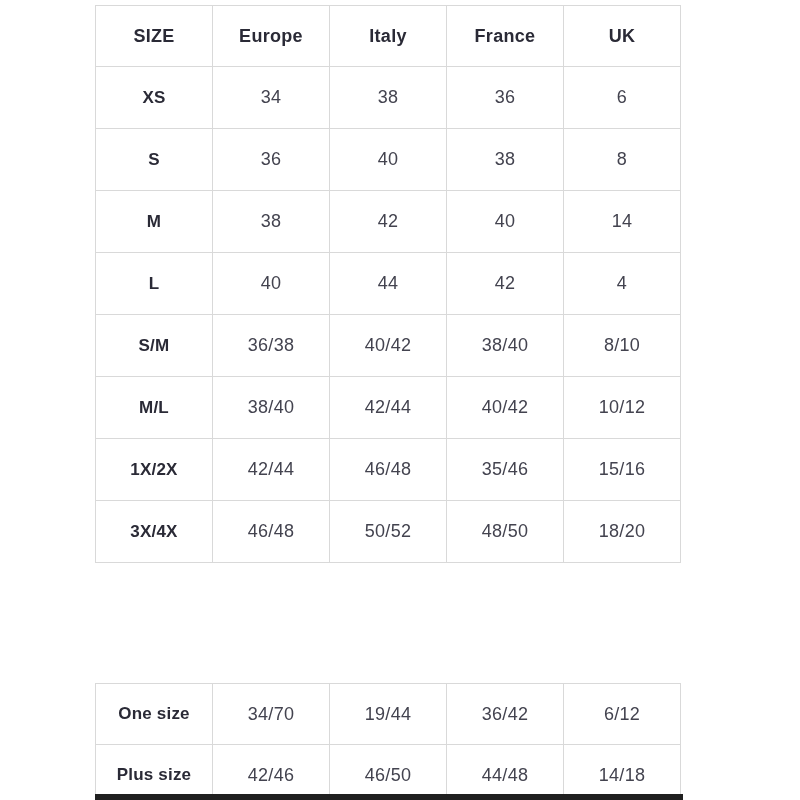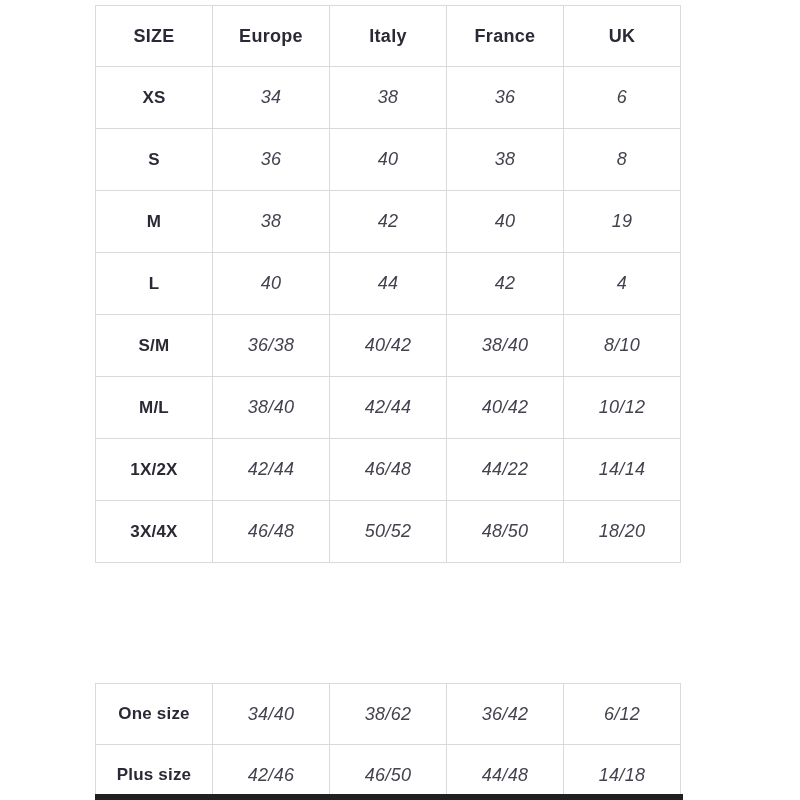--- a/index.html
+++ b/index.html
@@ -47,21 +47,20 @@
     font-weight: bold;
     letter-spacing: 0.2px;
     color: #2a2a36;
   }
   
   .size-table tbody td {
     font-size: 18px;
     font-weight: 400;
     letter-spacing: 0.3px;
     color: #43434f;
-    font-style: italic;
   }
   #main-table tbody tr { height: 62px; margin-top: 48px; }
   #special-table tbody tr { height: 61px; }
   .bottom-bar {
     position: absolute;
     left: 95px;
     top: 794px;
     width: 588px;
     height: 6px;
     background: #202020;
@@ -102,21 +101,21 @@
           <td>36</td>
           <td>40</td>
           <td>38</td>
           <td>8</td>
         </tr>
         <tr>
           <th>M</th>
           <td>38</td>
           <td>42</td>
           <td>40</td>
-          <td>19</td>
+          <td>14</td>
         </tr>
         <tr>
           <th>L</th>
           <td>40</td>
           <td>44</td>
           <td>42</td>
           <td>4</td>
         </tr>
         <tr>
           <th>S/M</th>
@@ -129,22 +128,22 @@
           <th>M/L</th>
           <td>38/40</td>
           <td>42/44</td>
           <td>40/42</td>
           <td>10/12</td>
         </tr>
         <tr>
           <th>1X/2X</th>
           <td>42/44</td>
           <td>46/48</td>
-          <td>44/22</td>
-          <td>14/14</td>
+          <td>35/46</td>
+          <td>15/16</td>
         </tr>
         <tr>
           <th>3X/4X</th>
           <td>46/48</td>
           <td>50/52</td>
           <td>48/50</td>
           <td>18/20</td>
         </tr>
       </tbody>
   </table>
@@ -153,22 +152,22 @@
     <colgroup>
         <col>
         <col>
         <col>
         <col>
         <col>
       </colgroup>
     <tbody id="special-body">
         <tr>
           <th>One size</th>
-          <td>34/40</td>
-          <td>38/62</td>
+          <td>34/70</td>
+          <td>19/44</td>
           <td>36/42</td>
           <td>6/12</td>
         </tr>
         <tr>
           <th>Plus size</th>
           <td>42/46</td>
           <td>46/50</td>
           <td>44/48</td>
           <td>14/18</td>
         </tr>

